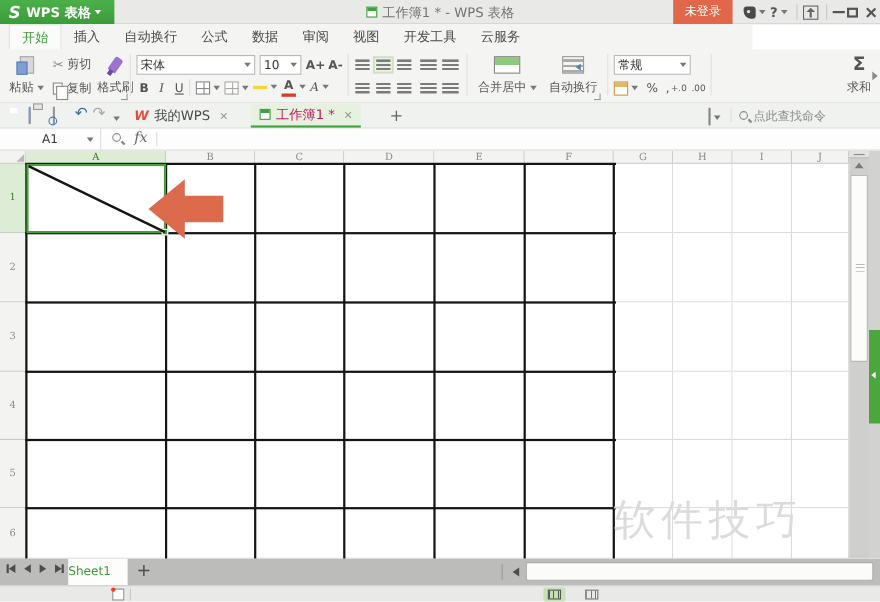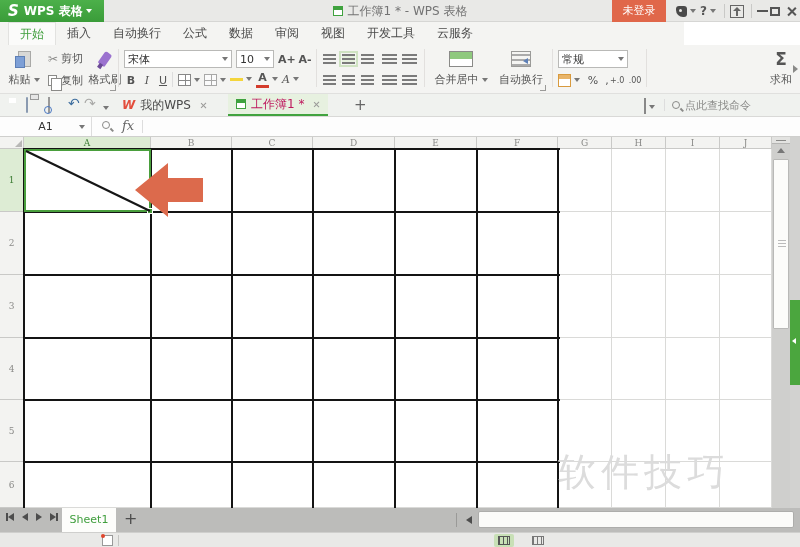--- a/index.html
+++ b/index.html
@@ -122,21 +122,21 @@
 #vthumb:after{content:"";position:absolute;left:4px;top:80px;width:8px;height:7px;background:repeating-linear-gradient(#bbb 0 1px,transparent 1px 3px)}
 #siderail{position:absolute;left:790px;top:0;width:10px;height:371px;background:#d2d2d0;z-index:9}
 #sidetab{position:absolute;left:0;top:163px;width:10px;height:85px;background:#4ba63e;cursor:pointer}
 #sidetab:after{content:"";position:absolute;left:2px;top:38px;width:0;height:0;border-top:3px solid transparent;border-bottom:3px solid transparent;border-right:4px solid #fff}
 
 #sheetbar{position:absolute;left:0;top:508px;width:800px;height:24px;background:#bcbcba}
 .snav{position:absolute;top:5px;display:flex;align-items:center;cursor:pointer}
 .tri-l{width:0;height:0;border-top:4px solid transparent;border-bottom:4px solid transparent;border-right:6px solid #4d4d4d}
 .tri-r{width:0;height:0;border-top:4px solid transparent;border-bottom:4px solid transparent;border-left:6px solid #4d4d4d}
 .nbar{width:2px;height:8px;background:#4d4d4d}
-#sheet-tab{position:absolute;left:62px;top:0;width:54px;height:24px;background:#fdfdfb;color:#3f9e3c;font-size:11px;text-align:center;line-height:24px;cursor:pointer}
+#sheet-tab{position:absolute;left:62px;top:0;width:54px;height:24px;background:#fdfdfb;color:#3f9e3c;font-size:11px;text-align:left;line-height:24px;cursor:pointer}
 #addsheet-btn{position:absolute;left:124px;top:1px;font-size:16px;color:#4d4d4d;cursor:pointer}
 #hsep{position:absolute;left:456px;top:5px;width:1px;height:14px;background:#9a9a98}
 #hleft{position:absolute;left:466px;top:8px;cursor:pointer}
 #hthumb{position:absolute;left:478px;top:3px;width:316px;height:17px;background:#fbfbf9;border:1px solid #adadab;border-radius:2px;cursor:pointer}
 
 #statusbar{position:absolute;left:0;top:532px;width:800px;height:15px;background:#e9e9e7;border-top:1px solid #cfcfcd}
 #macro-icon{position:absolute;left:102px;top:2px;width:11px;height:11px;border:1px solid #999;background:linear-gradient(#fff,#fff),repeating-linear-gradient(#bbb 2px 3px,transparent 3px 5px);cursor:pointer}
 #macro-icon .dot{position:absolute;left:-2px;top:-2px;width:4px;height:4px;background:#e0452c;border-radius:50%}
 #macro-sep{position:absolute;left:118px;top:2px;width:1px;height:11px;background:#c5c5c3}
 .view-ic{position:absolute;top:1px;width:20px;height:13px;border-radius:2px;display:flex;align-items:center;justify-content:center;cursor:pointer}

